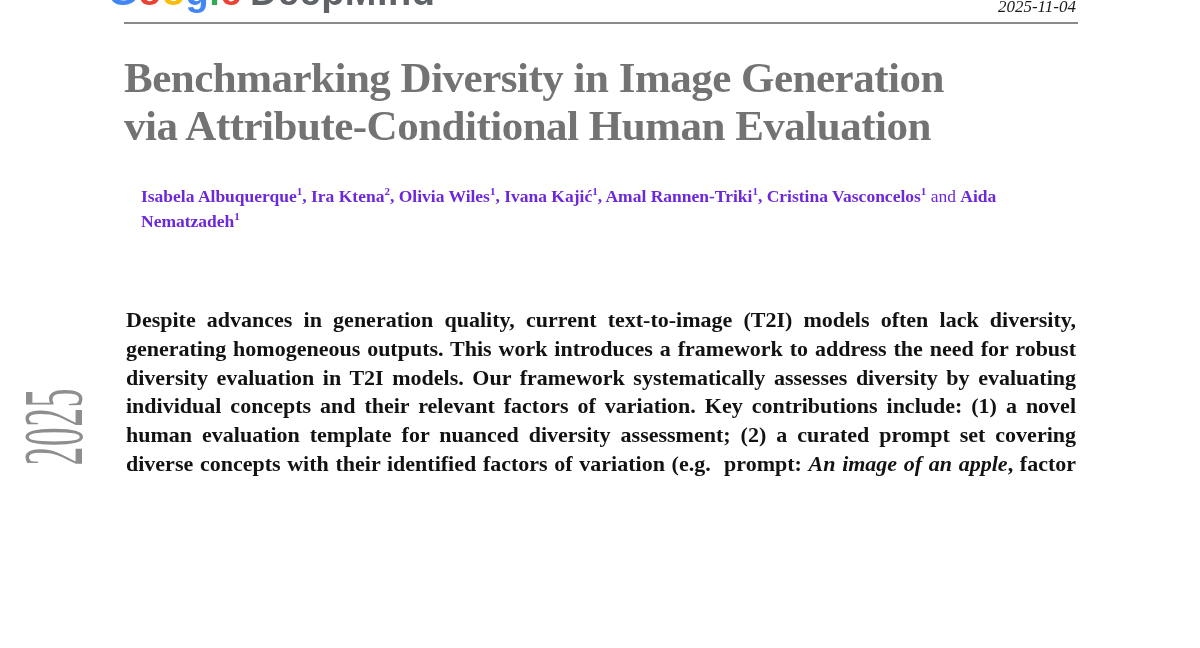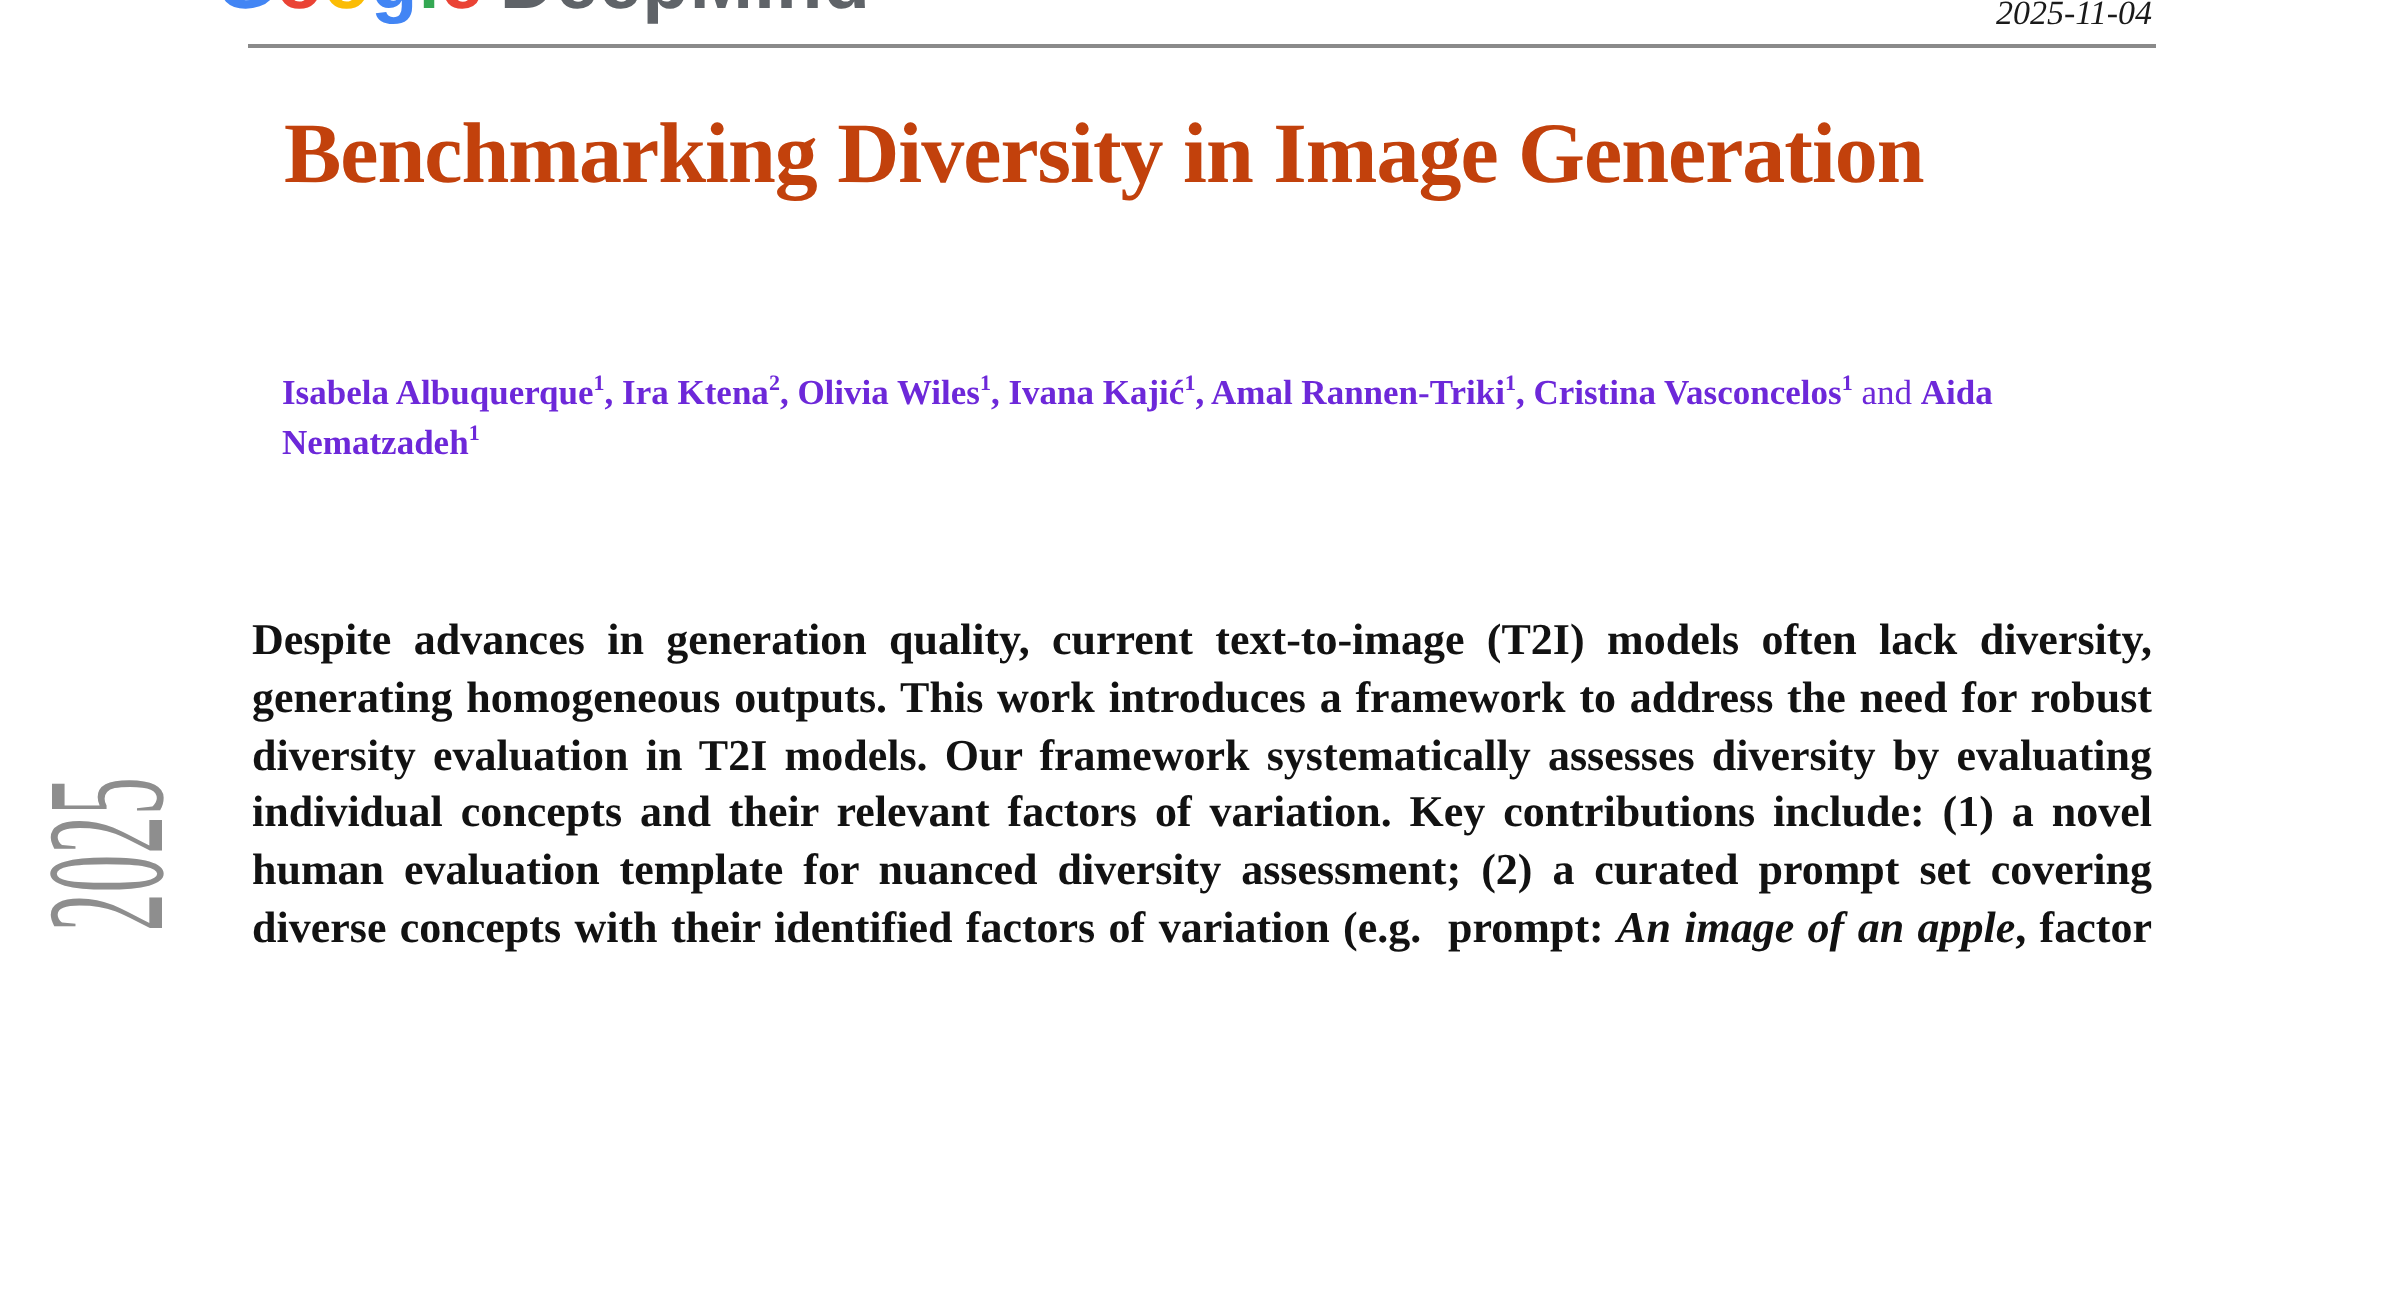--- a/index.html
+++ b/index.html
@@ -36,29 +36,29 @@
   .rule {
     position: absolute;
     left: 124px;
     top: 22px;
     width: 954px;
     height: 2px;
   }
   
   .title {
     position: absolute;
-    left: 142px;
+    left: 124px;
     top: 54px;
     margin: 0;
     width: 960px;
     font-size: 43px;
     line-height: 48px;
     font-weight: bold;
     letter-spacing: -0.5px;
-    color: #c2410c;
+    color: #737373;
   }
   .title-line { display: block; }
   
   .authors {
     position: absolute;
     left: 141px;
     top: 184px;
     width: 950px;
     font-size: 17.5px;
     line-height: 25px;
@@ -117,20 +117,21 @@
   <div class="logo">
     <span class="logo-google"><span style="color: rgb(66, 133, 244);">G</span><span style="color: rgb(234, 67, 53);">o</span><span style="color: rgb(251, 188, 5);">o</span><span style="color: rgb(66, 133, 244);">g</span><span style="color: rgb(52, 168, 83);">l</span><span style="color: rgb(234, 67, 53);">e</span></span><span class="logo-deepmind" style="color: rgb(95, 99, 104);">DeepMind</span>
   </div>
 
   <div class="date">2025-11-04</div>
 
   <div class="rule" style="background: rgb(138, 138, 138);"></div>
 
   <h1 class="title">
     <span class="title-line">Benchmarking Diversity in Image Generation</span>
+    <span class="title-line">via Attribute-Conditional Human Evaluation</span>
   </h1>
 
   <div class="authors"><span>Isabela Albuquerque</span><sup>1</sup><span class="sep-bold">, </span><span>Ira Ktena</span><sup>2</sup><span class="sep-bold">, </span><span>Olivia Wiles</span><sup>1</sup><span class="sep-bold">, </span><span>Ivana Kajić</span><sup>1</sup><span class="sep-bold">, </span><span>Amal Rannen-Triki</span><sup>1</sup><span class="sep-bold">, </span><span>Cristina Vasconcelos</span><sup>1</sup><span class="sep-regular"> and </span><span>Aida Nematzadeh</span><sup>1</sup></div>
 
 
   <p class="abstract"><span class="seg-normal">Despite advances in generation quality, current text-to-image (T2I) models often lack diversity, generating homogeneous outputs. This work introduces a framework to address the need for robust diversity evaluation in T2I models. Our framework systematically assesses diversity by evaluating individual concepts and their relevant factors of variation. Key contributions include: (1) a novel human evaluation template for nuanced diversity assessment; (2) a curated prompt set covering diverse concepts with their identified factors of variation (e.g.&nbsp; prompt: </span><span class="seg-italic">An image of an apple</span><span class="seg-normal">, factor of variation: color); and (3) a methodology for comparing models in terms of human annotations via binomial tests. Furthermore, we rigorously compare various image embeddings for diversity measurement. Notably, our principled approach enables ranking of T2I models by diversity, identifying categories where they particularly struggle. This research offers a robust methodology and insights, paving the way for improvements in T2I model diversity and metric development.</span></p>
 
   <div class="watermark" style="color: rgb(142, 142, 142);">V] 13 Nov 2025</div>
 
 </div>

